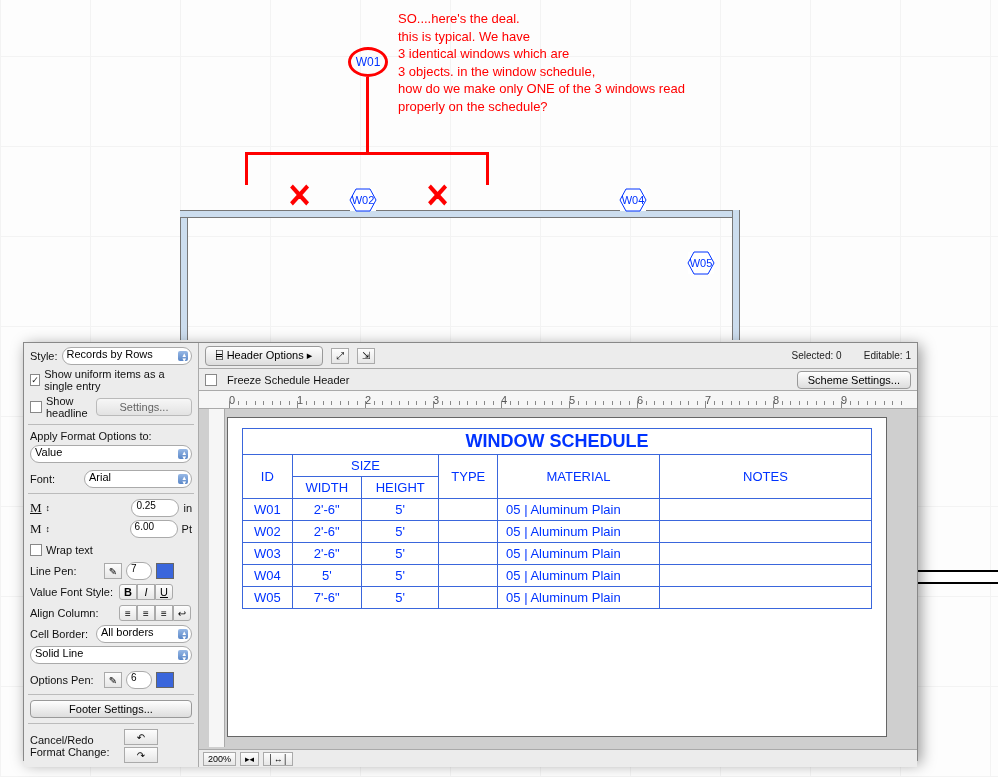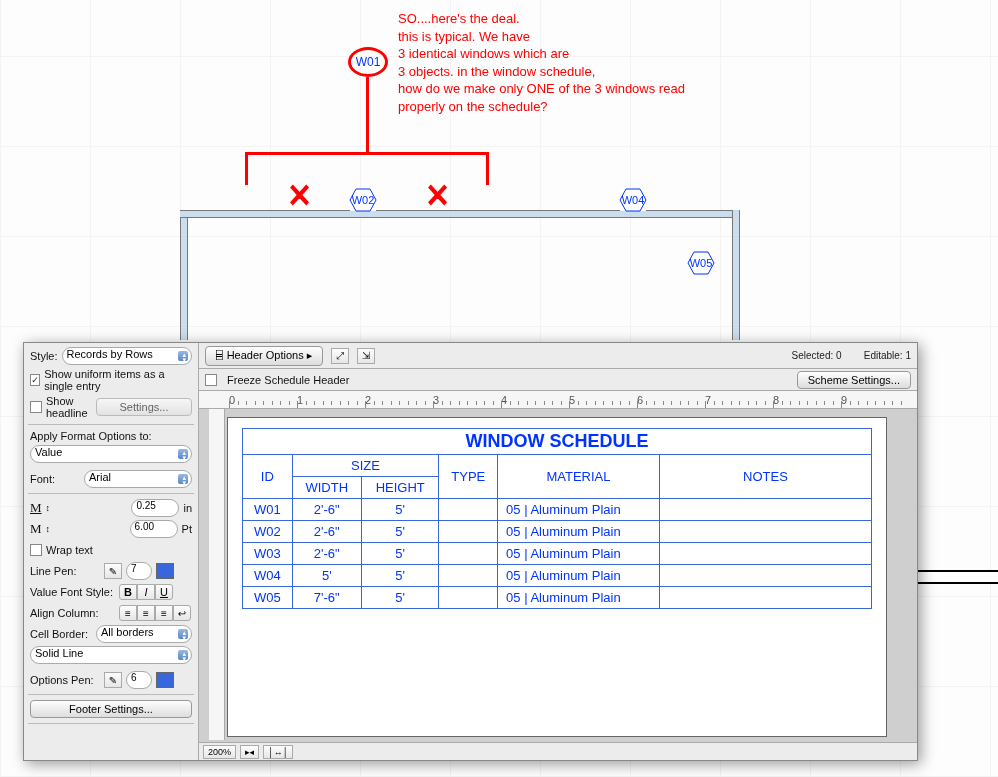--- a/index.html
+++ b/index.html
@@ -198,20 +198,27 @@
         </div>
       <div class="row" style="margin-top:4px">
         <span class="lbl" style="width:70px">Options Pen:</span>
         <div class="icbtn">✎</div>
         <div class="inp" style="width:26px;text-align:center">6</div>
         <div class="color-sw"></div>
       </div>
       <div class="hr"></div>
       <div class="btn" style="justify-content:center">Footer Settings...</div>
       <div class="hr"></div>
+      <div class="row">
+        <span class="lbl" style="width:90px;line-height:1.1">Cancel/Redo Format Change:</span>
+        <div style="display:flex;flex-direction:column;gap:2px">
+          <div class="icbtn" style="width:34px">↶</div>
+          <div class="icbtn" style="width:34px">↷</div>
+        </div>
+      </div>
     </div>
 
     <div class="main">
       <div class="toolbar">
         <div class="btn">
             <span style="font-family:monospace;margin-right:4px">⌸</span>
             <span>Header Options ▸</span>
           </div>
         <div class="icbtn">⤢</div>
         <div class="icbtn">⇲</div>

